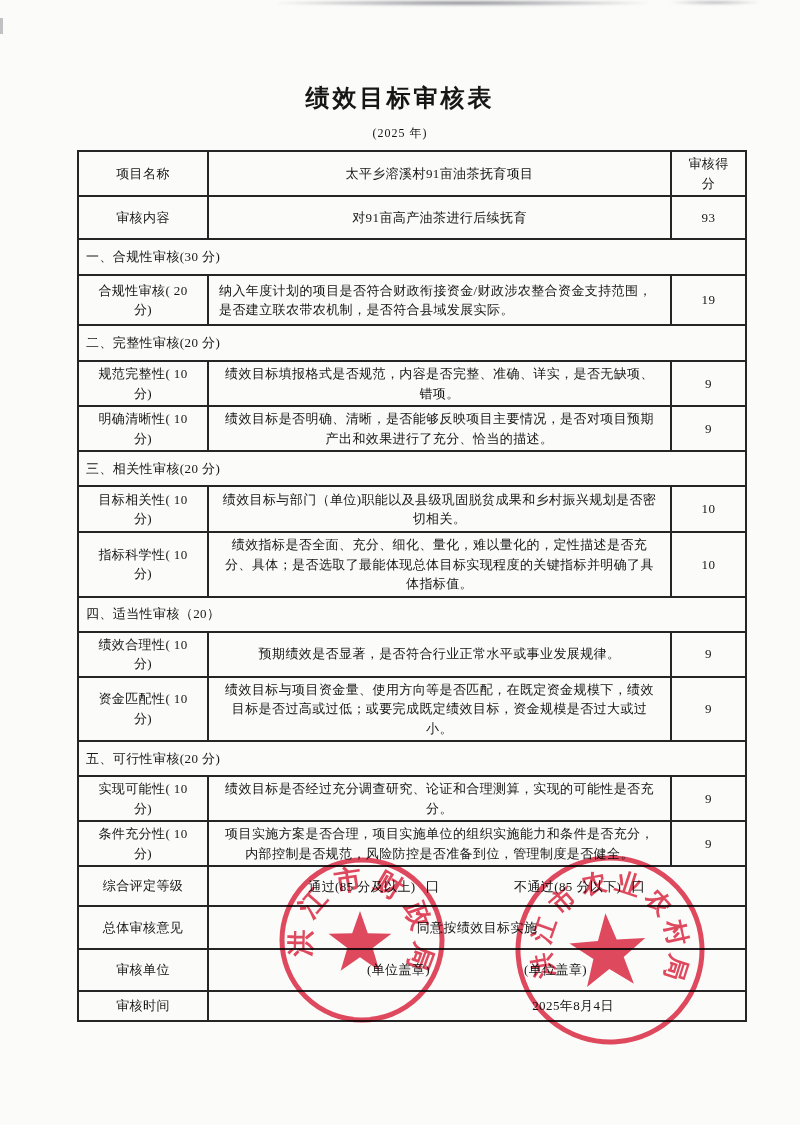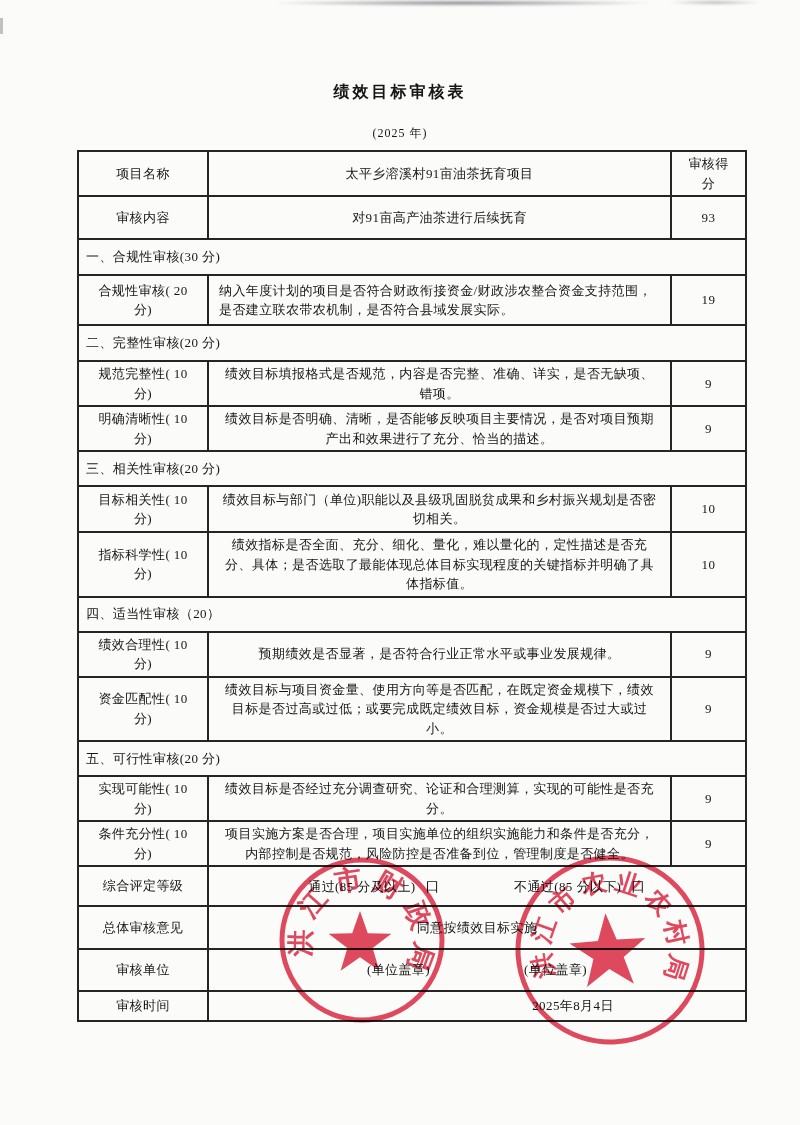--- a/index.html
+++ b/index.html
@@ -12,21 +12,21 @@
   .scan-smudge{position:absolute;top:0;left:278px;width:370px;height:6px;
     background:radial-gradient(ellipse at center,rgba(40,42,52,.55),rgba(40,42,52,0) 75%);
     filter:blur(1px);}
   .scan-smudge2{position:absolute;top:0;left:670px;width:90px;height:5px;
     background:radial-gradient(ellipse at center,rgba(40,42,52,.3),rgba(40,42,52,0) 75%);
     filter:blur(1px);}
   .scan-tick{position:absolute;top:18px;left:0;width:3px;height:16px;background:rgba(60,60,70,.3);}
 
   .page-title{position:absolute;top:82px;left:0;width:100%;text-align:center;
     font-family:"Liberation Sans","DejaVu Sans",sans-serif;
-    font-size:16px;font-weight:bold;letter-spacing:3px;}
+    font-size:24px;font-weight:bold;letter-spacing:3px;}
   .page-subtitle{position:absolute;top:125px;left:0;width:100%;text-align:center;
     font-size:12px;letter-spacing:1px;}
 
   table.review{position:absolute;top:150px;left:77px;width:668px;
     border-collapse:collapse;table-layout:fixed;}
   table.review td{border:2px solid #252525;vertical-align:middle;
     font-size:13px;letter-spacing:.4px;line-height:1.5;overflow:hidden;}
   td.c1{text-align:center;padding:2px 13px;}
   td.c2{padding:2px 10px;}
   td.c2.center{text-align:center;}

